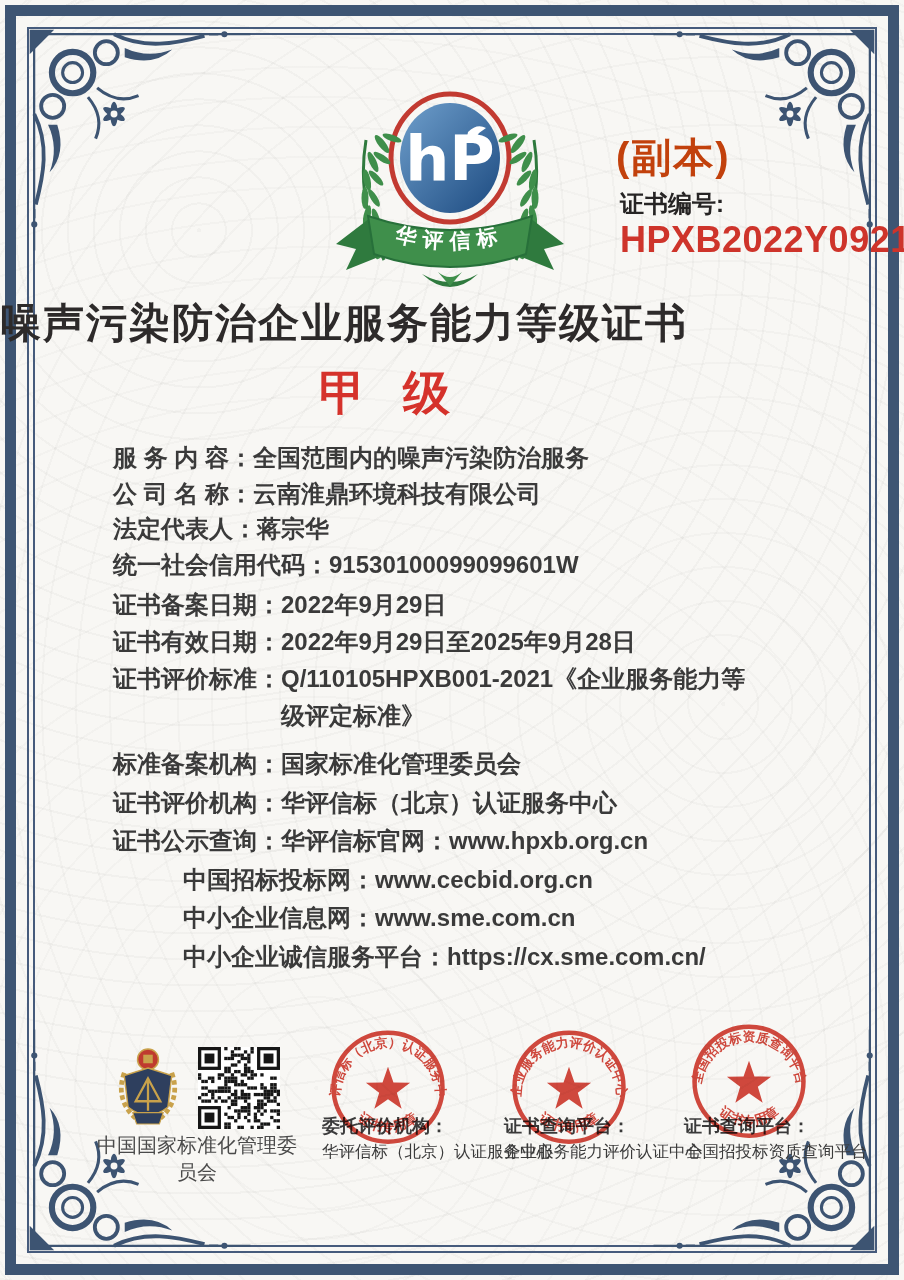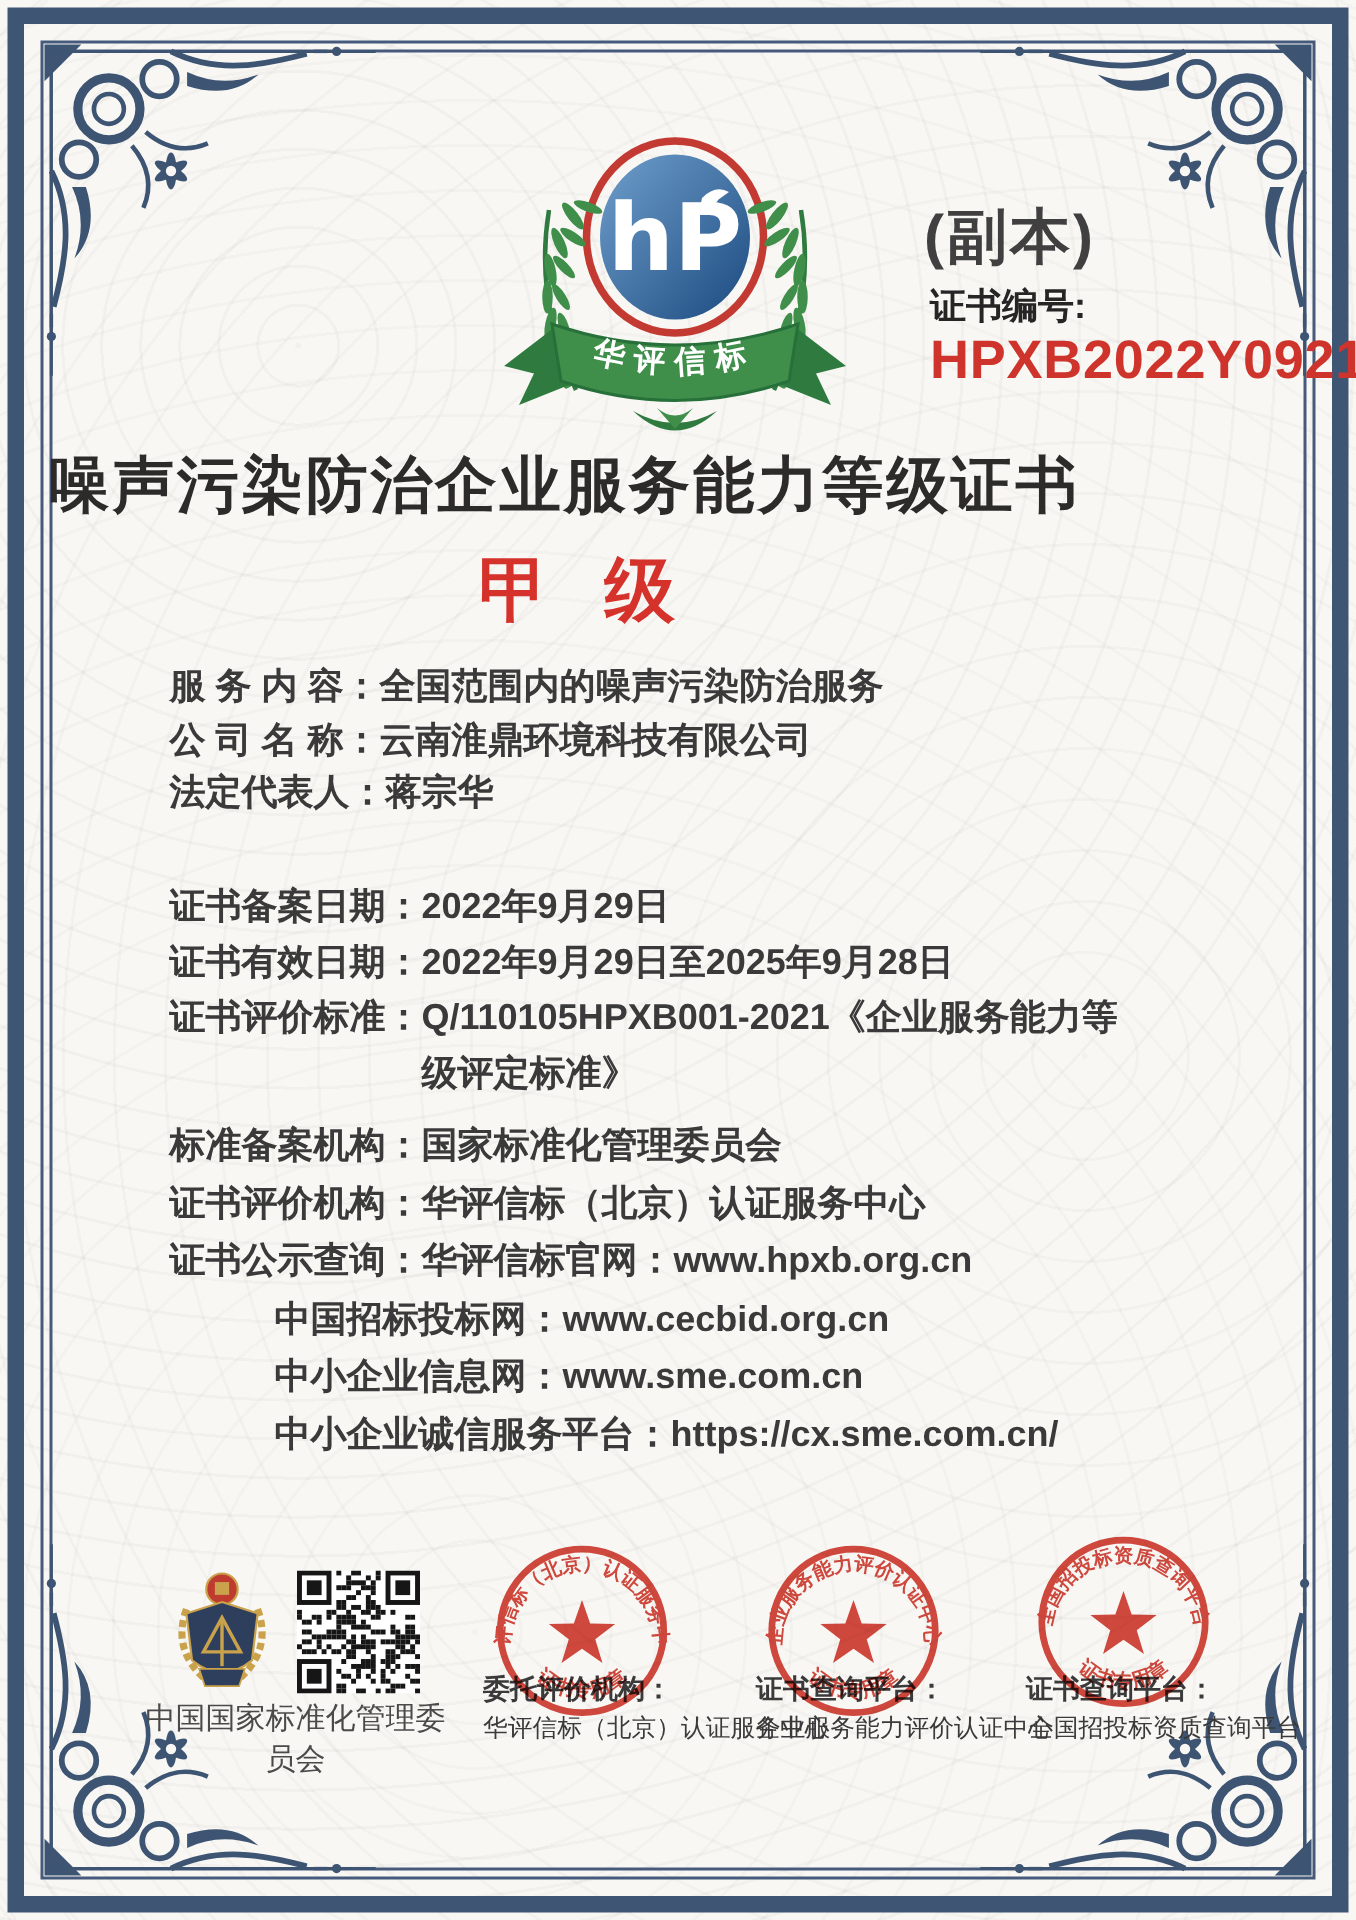--- a/index.html
+++ b/index.html
@@ -21,25 +21,25 @@
   .frame1{position:absolute;inset:5px;border:11px solid #3e5573;}
   .frame2{position:absolute;inset:27px;border:2px solid #465b7c;}
   .frame3{position:absolute;inset:33px;border:2px solid #465b7c;}
   .corner{position:absolute;width:230px;height:230px;}
   .corner.tl{left:22px;top:22px;}
   .corner.tr{right:22px;top:22px;transform:scaleX(-1);}
   .corner.bl{left:22px;bottom:22px;transform:scaleY(-1);}
   .corner.br{right:22px;bottom:22px;transform:scale(-1,-1);}
 
   .abs{position:absolute;}
-  .copy-label{left:616px;top:130px;font-size:40px;font-weight:700;color:#404040;letter-spacing:2px;}
+  .copy-label{left:616px;top:130px;font-size:40px;font-weight:700;color:#c2410c;letter-spacing:2px;}
   .certno-label{left:620px;top:188px;font-size:24px;font-weight:700;color:#262424;}
   .certno-value{left:620px;top:219px;font-size:36px;font-weight:700;color:#ce342b;letter-spacing:.5px;}
 
-  .cert-title{left:0;top:296px;width:752px;text-align:center;font-size:41px;font-weight:800;
+  .cert-title{left:0;top:296px;width:752px;font-size:41px;font-weight:800;
               color:#2d2a2a;letter-spacing:2px;}
   .cert-grade{left:0;top:362px;width:781px;text-align:center;font-size:47px;font-weight:800;
               color:#d5322b;letter-spacing:12px;}
 
   .block{left:113px;font-size:24px;font-weight:600;color:#3a3a3a;}
   .block .row{display:flex;align-items:flex-start;}
   .b1{top:440px;} .b1 .row{line-height:35.5px;}
   .b2{top:586px;} .b2 .row{line-height:37px;}
   .b3{top:745px;} .b3 .row{line-height:38.5px;}
   .lbl{white-space:nowrap;flex:none;}
@@ -183,20 +183,24 @@
       <span class="lbl">服 务 内 容：</span>
       <span class="val">全国范围内的噪声污染防治服务</span>
     </div>
     <div class="row">
       <span class="lbl">公 司 名 称：</span>
       <span class="val">云南淮鼎环境科技有限公司</span>
     </div>
     <div class="row">
       <span class="lbl">法定代表人：</span>
       <span class="val">蒋宗华</span>
+    </div>
+    <div class="row">
+      <span class="lbl">统一社会信用代码：</span>
+      <span class="val">91530100099099601W</span>
     </div>
   </div>
 
   <div class="abs block b2">
     <div class="row">
       <span class="lbl">证书备案日期：</span>
       <span class="val">2022年9月29日</span>
     </div>
     <div class="row">
       <span class="lbl">证书有效日期：</span>

